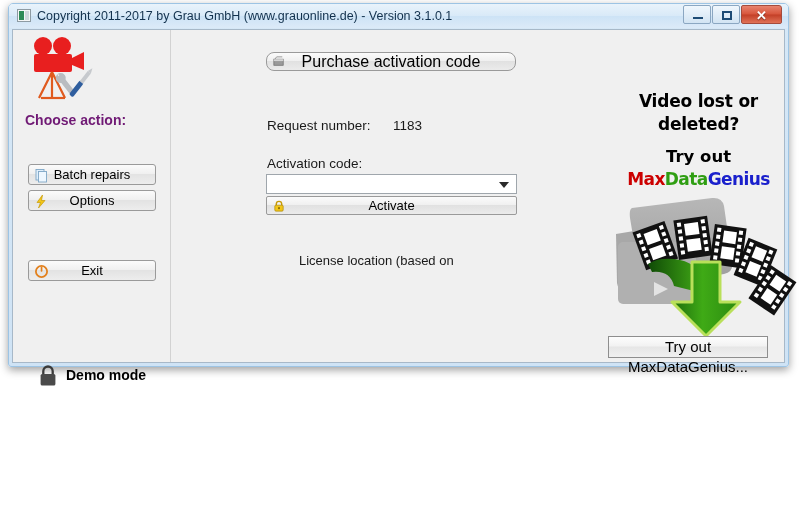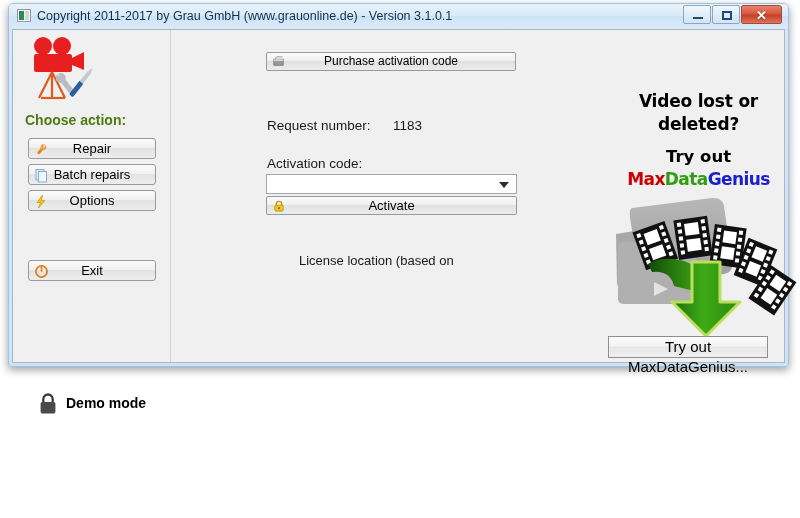--- a/index.html
+++ b/index.html
@@ -46,43 +46,43 @@
   
   #client{
     position:absolute;left:3px;top:25px;right:3px;bottom:3px;
     background:#f0f0f0;border:1px solid #a7b8c8;box-sizing:border-box;
   }
   #vsep{position:absolute;left:157px;top:0;width:1px;height:100%;background:#d2d2d2;}
 
   
   #sidebar{position:absolute;left:0;top:0;width:157px;height:100%;}
   #logo{position:absolute;left:12px;top:6px;width:74px;height:72px;}
-  #choose-label{position:absolute;left:12px;top:82px;font-size:14px;font-weight:bold;color:#4d7c0f;}
+  #choose-label{position:absolute;left:12px;top:82px;font-size:14px;font-weight:bold;color:#701a75;}
   .sbtn{
     position:absolute;left:15px;width:128px;height:21px;
     background:linear-gradient(to bottom,#fbfbfb 0%,#f0f0f0 45%,#e3e3e3 50%,#ededed 100%);
     border:1px solid #9a9a9a;border-radius:3px;box-sizing:border-box;
     font-size:13px;color:#000;text-align:center;line-height:19px;cursor:default;
   }
   .sbtn .sb-ico{position:absolute;left:5px;top:3px;width:15px;height:15px;}
   #btn-repair{top:108px;}
   #btn-batch{top:134px;}
   #btn-options{top:160px;}
   #btn-purchase{top:186px;}
   #btn-exit{top:230px;}
-  #demo{position:absolute;left:25px;top:334px;height:26px;margin-top:28px;}
+  #demo{position:absolute;left:25px;top:334px;height:26px;}
   #demo-label{position:absolute;left:28px;top:3px;font-size:14px;font-weight:bold;color:#000;white-space:nowrap;}
 
   
   #main{position:absolute;left:158px;top:0;right:0;height:100%;}
   #btn-purchase-code{
     position:absolute;left:95px;top:22px;width:250px;height:19px;
     background:linear-gradient(to bottom,#fbfbfb 0%,#f0f0f0 45%,#e1e1e1 50%,#ebebeb 100%);
-    border:1px solid #9a9a9a;border-radius:2px;box-sizing:border-box;
-    font-size:12px;text-align:center;line-height:17px;color:#000;cursor:default;
+    border:1px solid #9a9a9a;border-radius:8px;box-sizing:border-box;
+    font-size:16px;text-align:center;line-height:17px;color:#000;cursor:default;
   }
   #btn-purchase-code .sb-ico{position:absolute;left:5px;top:2px;width:14px;height:14px;}
   #req-label{position:absolute;left:96px;top:88px;font-size:13.5px;color:#1a1a1a;}
   #req-value{position:absolute;left:222px;top:88px;font-size:13.5px;color:#1a1a1a;}
   #act-label{position:absolute;left:96px;top:126px;font-size:13.5px;color:#1a1a1a;}
   #combo{
     position:absolute;left:95px;top:144px;width:251px;height:20px;
     background:#fff;border:1px solid #9fa6ac;box-sizing:border-box;cursor:text;
   }
   #combo-arrow{position:absolute;right:7px;top:7px;width:0;height:0;
@@ -160,31 +160,20 @@
           <g transform="rotate(38 52 52)">
             <rect x="49.5" y="44" width="5" height="18" rx="2" fill="#2f5e9e"></rect>
             <rect x="50" y="32" width="4" height="13" fill="#c6c9cd"></rect>
             <polygon points="50,32 54,32 52,27" fill="#c6c9cd"></polygon>
           </g>
         </svg>
       </div>
 
       <div id="choose-label">Choose action:</div>
 
-      <div class="sbtn" id="btn-repair">
-        <span class="sb-ico">
-          <svg width="15" height="15" viewBox="0 0 15 15">
-            <g transform="rotate(40 7.5 7.5)">
-              <rect x="6" y="5" width="3" height="8" rx="1" fill="#e08b2c"></rect>
-              <path d="M7.5 1.5 a3 3 0 1 1 -0.1 0 l-1 2.6 h2 z" fill="#e8a24c"></path>
-            </g>
-          </svg>
-        </span>
-        <span>Repair</span>
-      </div>
 
       <div class="sbtn" id="btn-batch">
         <span class="sb-ico">
           <svg width="15" height="15" viewBox="0 0 15 15">
             <rect x="2" y="1.5" width="8" height="10.5" fill="#dfeefb" stroke="#7ea6c6" stroke-width=".9"></rect>
             <rect x="4.5" y="3.5" width="8" height="10.5" fill="#eef7ff" stroke="#7ea6c6" stroke-width=".9"></rect>
           </svg>
         </span>
         <span>Batch repairs</span>
       </div>

